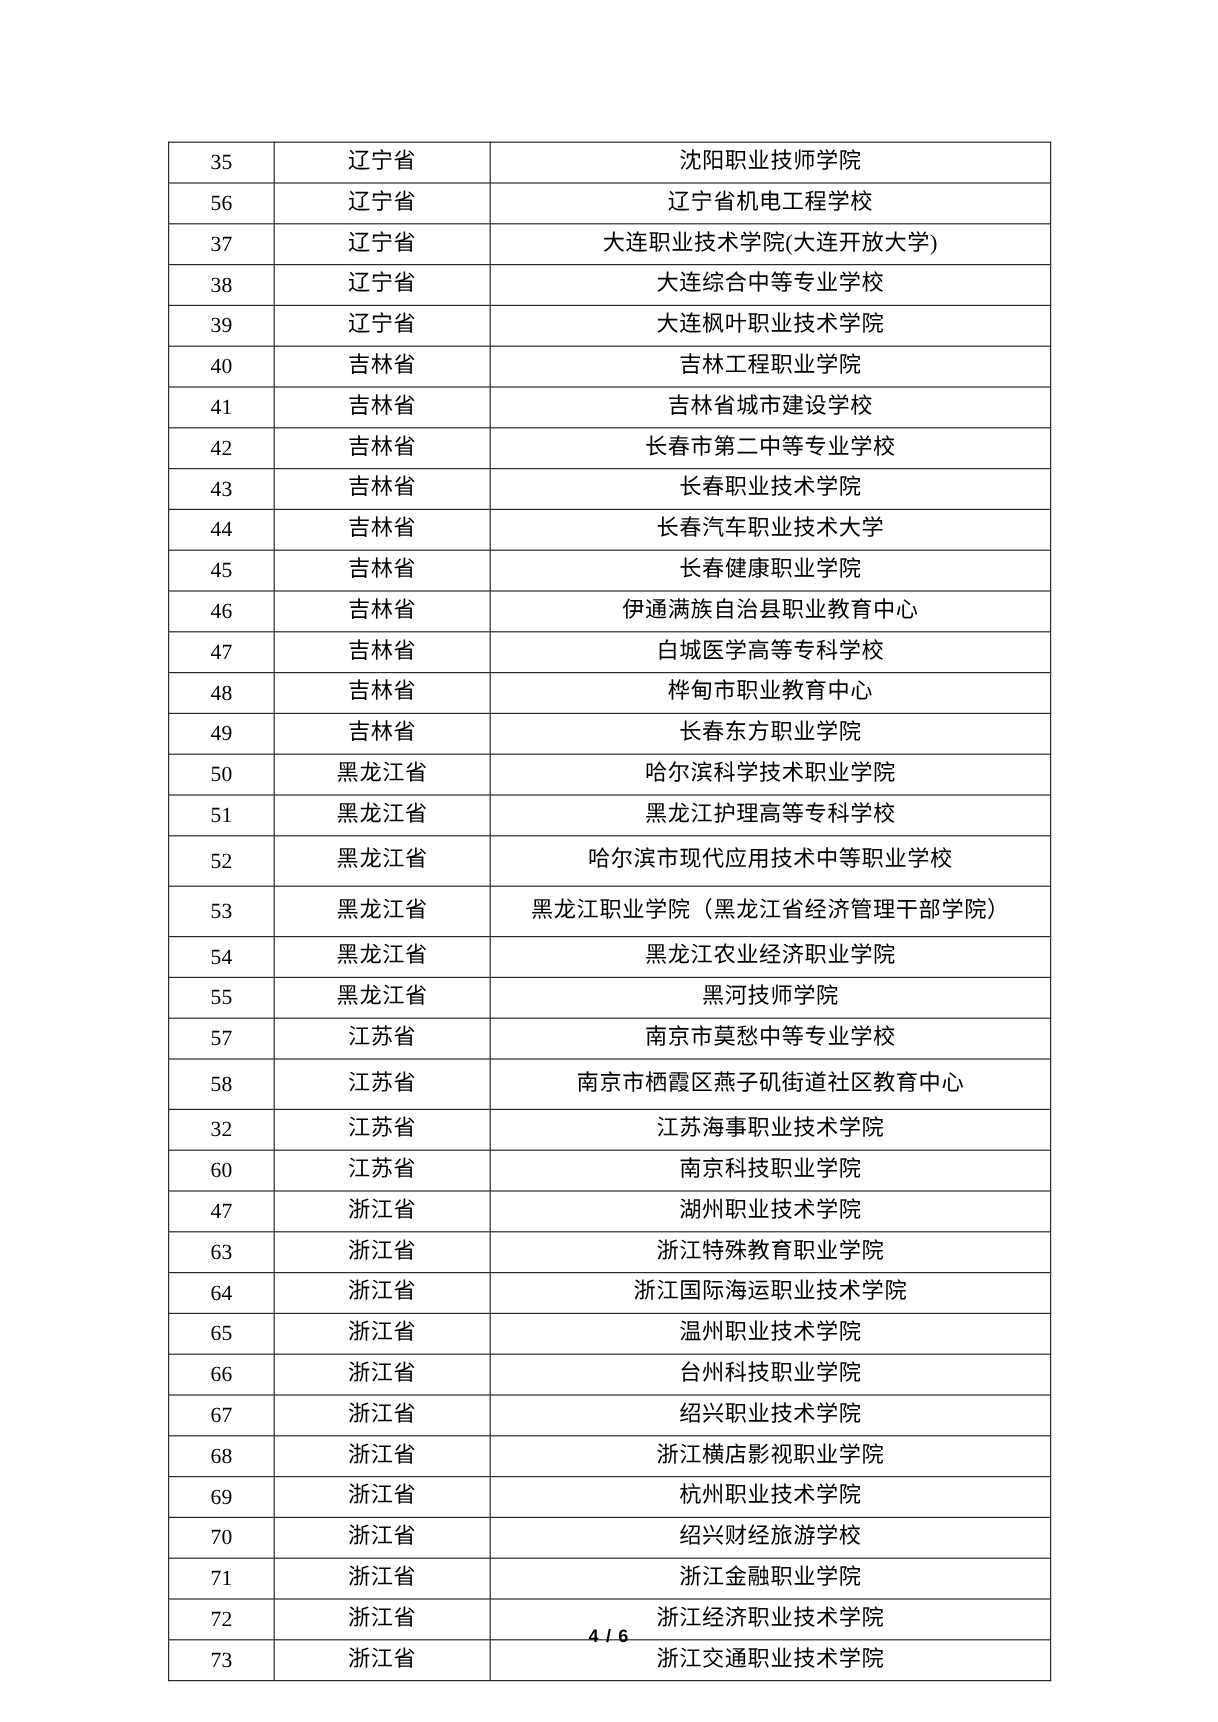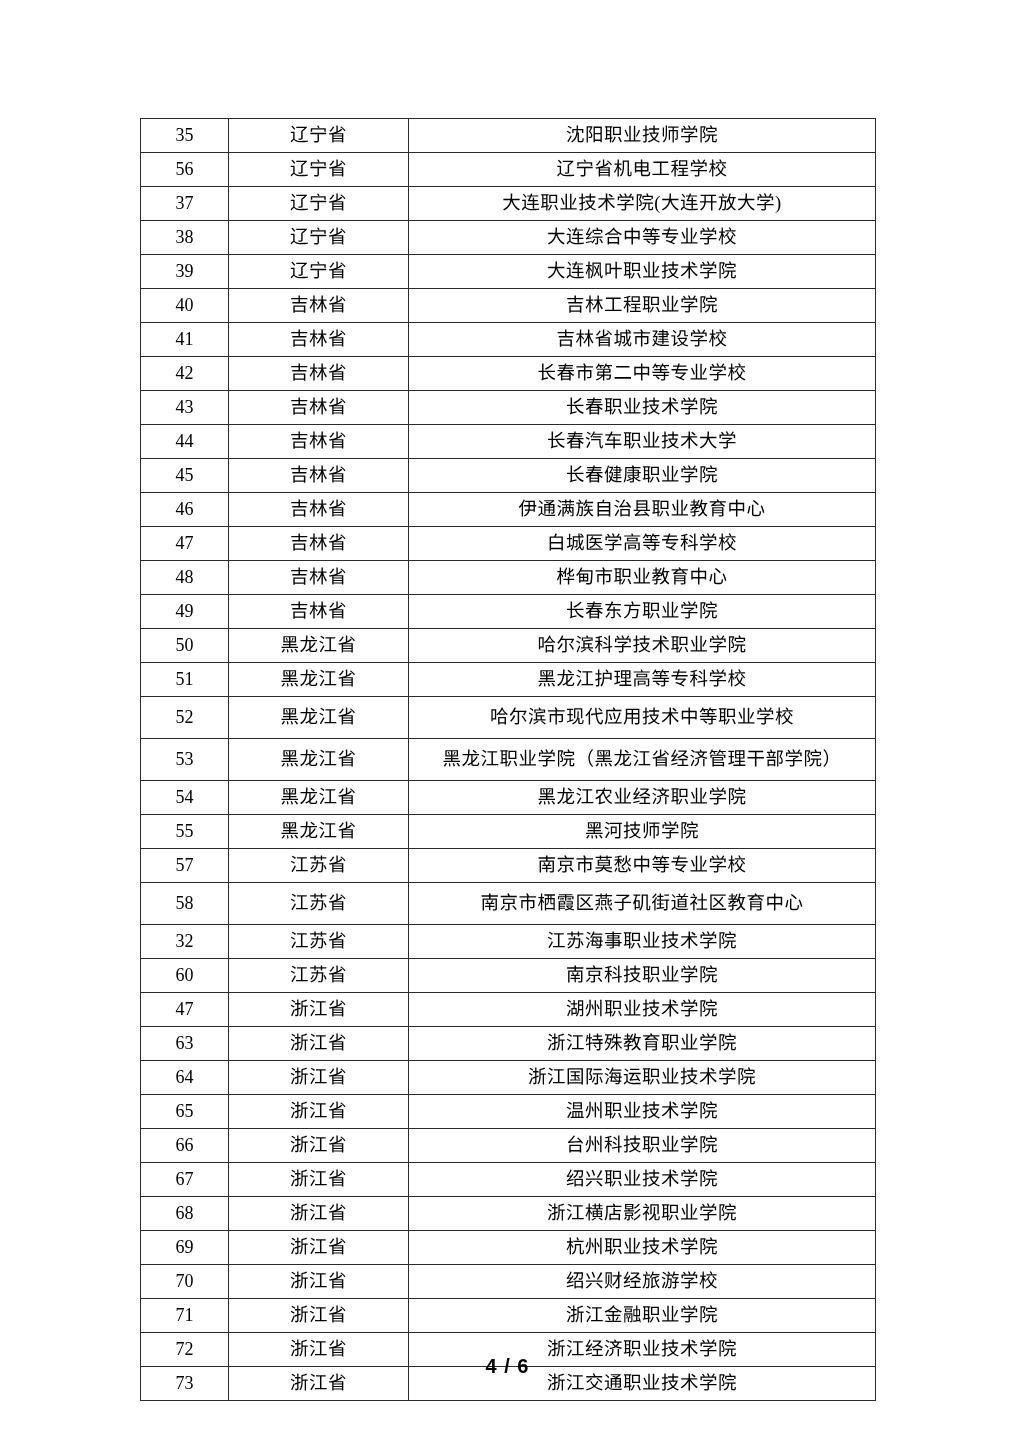--- a/index.html
+++ b/index.html
@@ -57,21 +57,21 @@
   }
   table.list tr.tall td {
     height: 37px;
   }
   .footer {
     position: absolute;
     left: 0;
     right: 0;
     top: 1355px;
     text-align: center;
-    font-size: 20px;
+    font-size: 15px;
     font-weight: bold;
     font-family: "Liberation Sans", sans-serif;
     letter-spacing: 1px;
   }
 </style>
 </head>
 <body>
 
 <div class="page">
 

